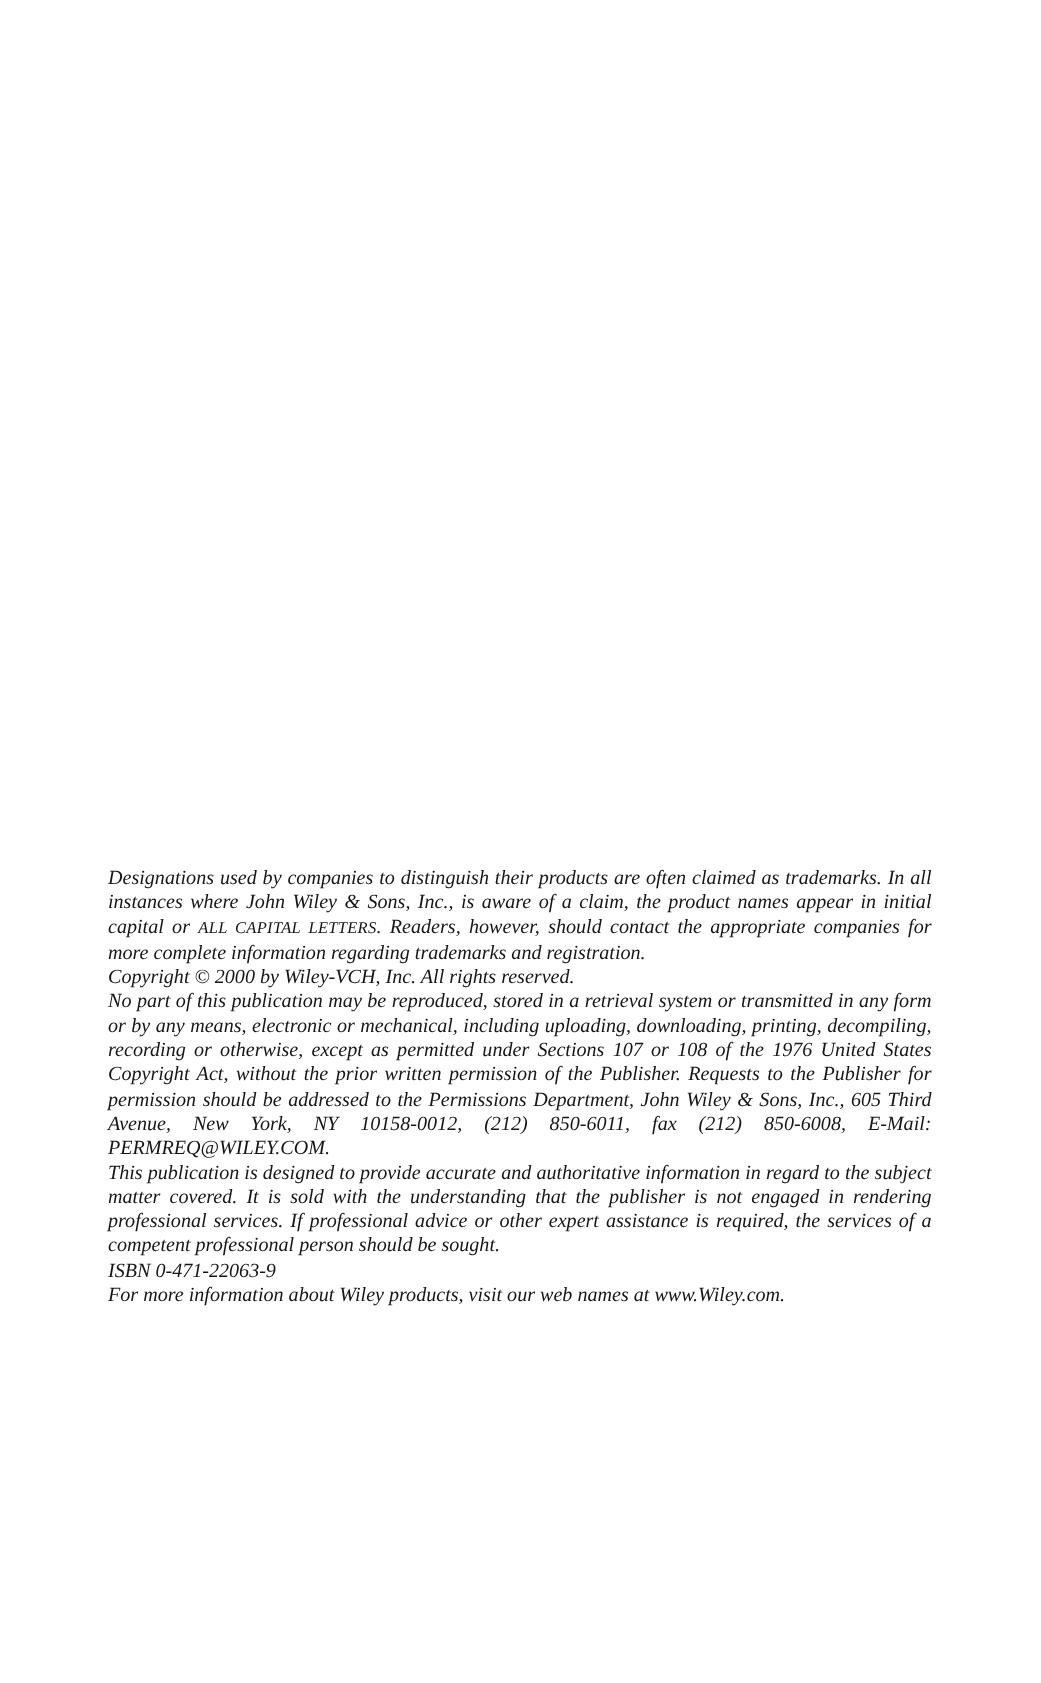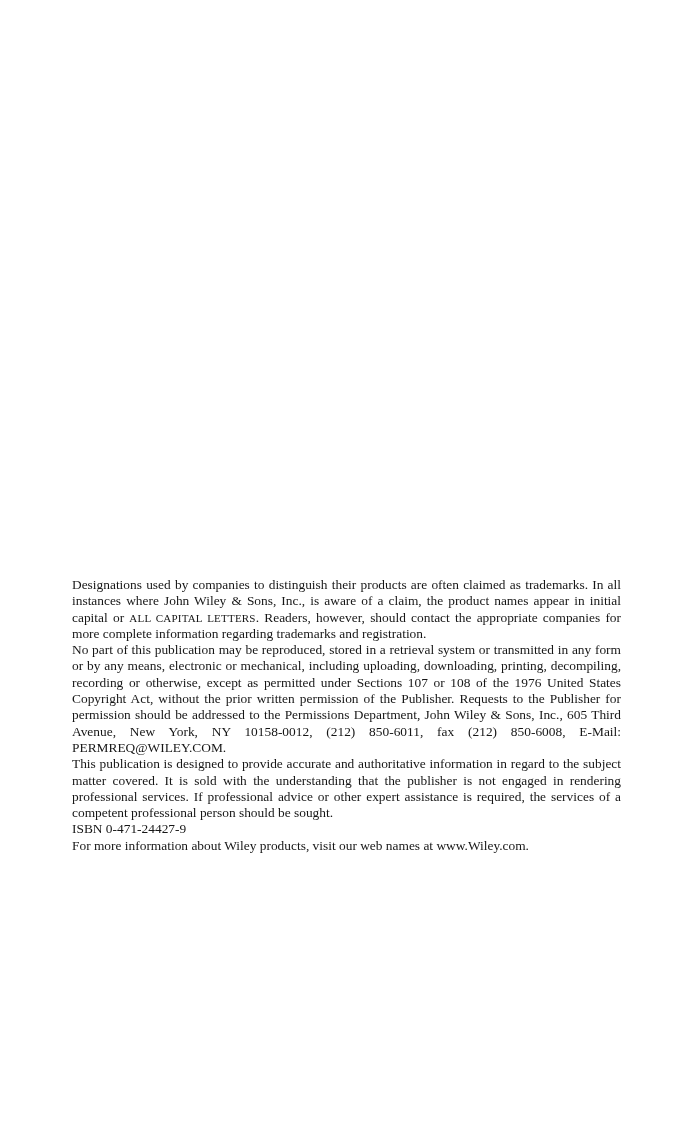--- a/index.html
+++ b/index.html
@@ -8,20 +8,21 @@
     background: #ffffff;
   }
   .page {
     position: relative;
     width: 694px;
     height: 1122px;
     background: #ffffff;
     font-family: "Liberation Serif", serif;
     color: #161616;
     overflow: hidden;
+    font-style: italic;
   }
   .text-block {
     position: absolute;
     left: 72px;
     top: 577px;
     width: 549px;
   }
   .text-block p {
     margin: 0;
     font-size: 13.4px;
@@ -40,24 +41,25 @@
   }
 </style>
 </head>
 <body>
 
 <div class="page">
   <div class="text-block">
 
     <p class="para-trademarks"><span>Designations used by companies to distinguish their products are often claimed as trademarks. In all instances where John Wiley &amp; Sons, Inc., is aware of a claim, the product names appear in initial capital or </span><span class="smallcaps">ALL CAPITAL LETTERS</span><span>. Readers, however, should contact the appropriate companies for more complete information regarding trademarks and registration.</span></p>
 
+    <p class="para-copyright">Copyright © 2000 by Wiley-VCH, Inc. All rights reserved.</p>
 
     <p class="para-permissions">No part of this publication may be reproduced, stored in a retrieval system or transmitted in any form or by any means, electronic or mechanical, including uploading, downloading, printing, decompiling, recording or otherwise, except as permitted under Sections 107 or 108 of the 1976 United States Copyright Act, without the prior written permission of the Publisher. Requests to the Publisher for permission should be addressed to the Permissions Department, John Wiley &amp; Sons, Inc., 605 Third Avenue, New York, NY 10158-0012, (212) 850-6011, fax (212) 850-6008, E-Mail: PERMREQ@WILEY.COM.</p>
 
     <p class="para-disclaimer">This publication is designed to provide accurate and authoritative information in regard to the subject matter covered. It is sold with the understanding that the publisher is not engaged in rendering professional services. If professional advice or other expert assistance is required, the services of a competent professional person should be sought.</p>
 
-    <p class="para-isbn">ISBN 0-471-24427-9</p>
+    <p class="para-isbn">ISBN 0-471-22063-9</p>
 
 
     <p class="para-website">For more information about Wiley products, visit our web names at www.Wiley.com.</p>
 
   </div>
 </div>
 
 </body></html>

